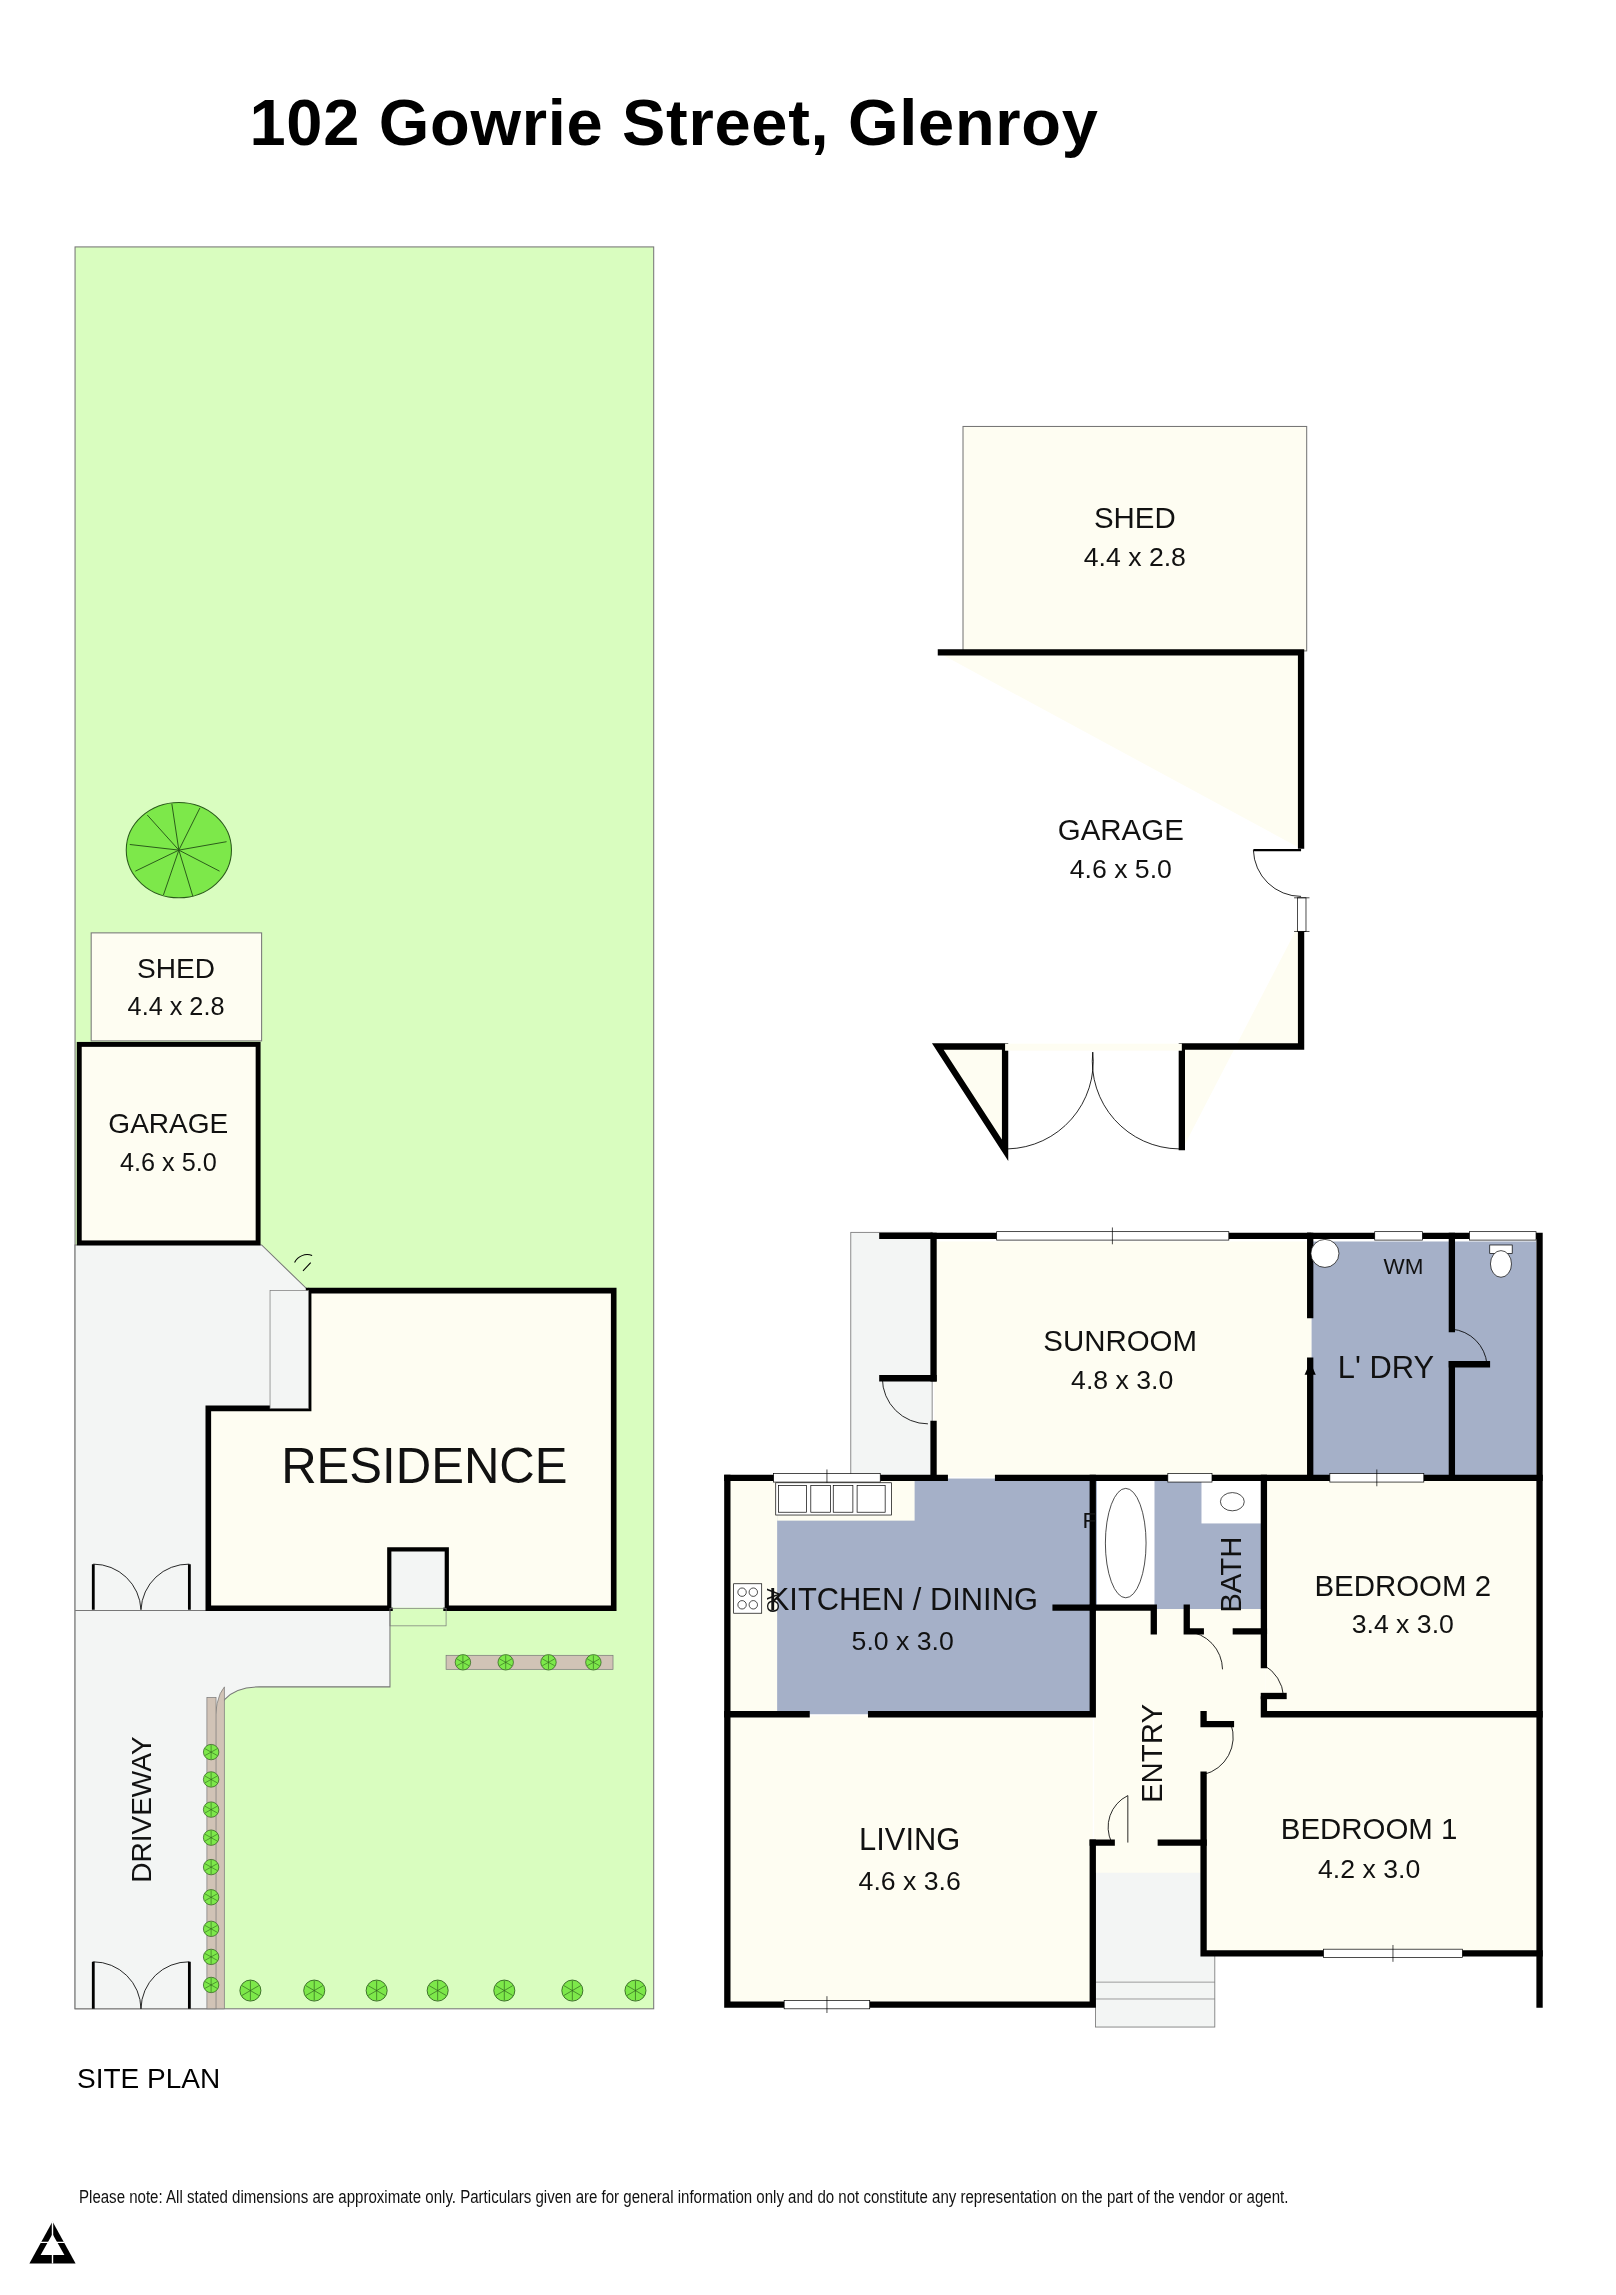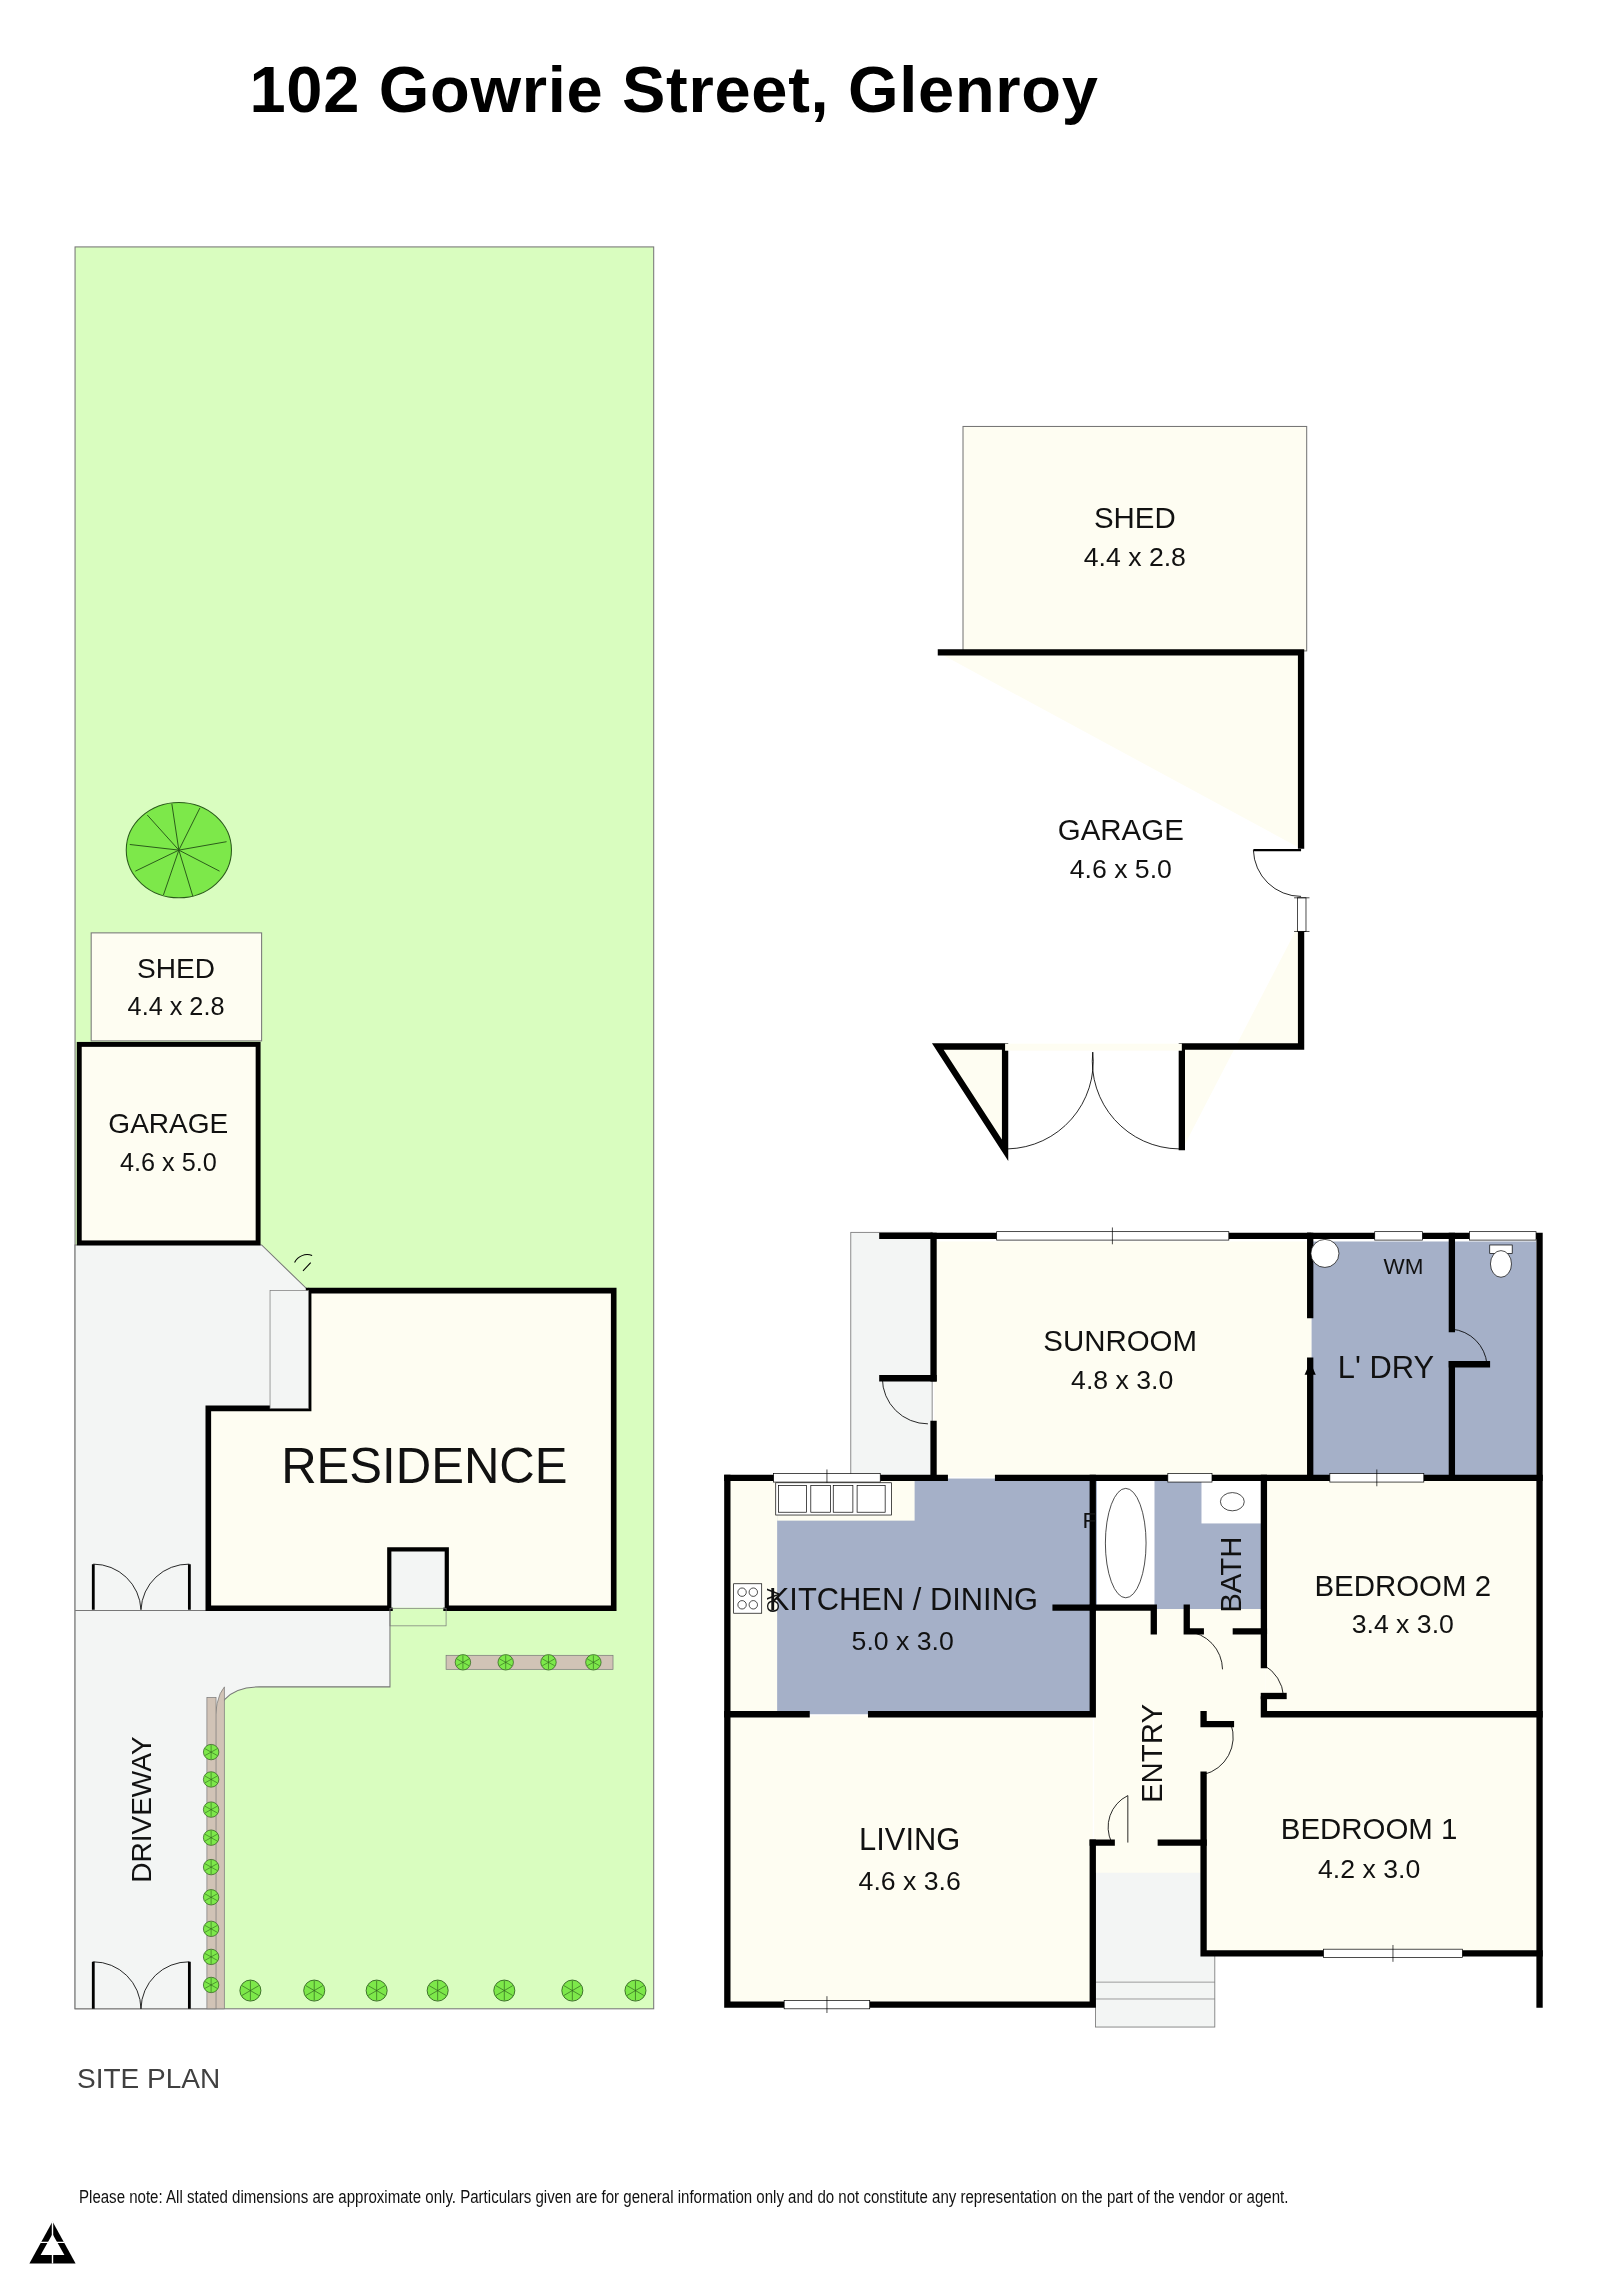--- a/index.html
+++ b/index.html
@@ -1,20 +1,20 @@
 <!DOCTYPE html>
 <html style="font-size:11.2px"><head>
 <meta charset="utf-8">
 <style>
   html, body { margin:0; padding:0; background:#ffffff; }
   body { width:1616px; height:2295px; position:relative; overflow:hidden; font-family:"Liberation Sans", sans-serif; }
-  #title { position:absolute; left:0; top:52px; width:1348px; text-align:center; font-weight:bold; font-size:65px; color:#000; letter-spacing:0.7px; }
+  #title { position:absolute; left:0; top:85px; width:1348px; text-align:center; font-weight:bold; font-size:65px; color:#000; letter-spacing:0.7px; }
   svg#plan { position:absolute; left:0; top:0; }
   .lbl { font-family:"Liberation Sans", sans-serif; fill:#111; text-anchor:middle; }
-  #site-caption { position:absolute; left:77px; top:2063px; font-size:28px; color:#404040; }
+  #site-caption { position:absolute; left:77px; top:2063px; font-size:28px; color:#000000; }
   #disclaimer { position:absolute; left:79px; top:2187px; font-size:17.5px; color:#111; transform:scaleX(0.86); transform-origin:left top; white-space:nowrap; }
   #logo { position:absolute; left:28px; top:2220px; }
 </style>
 </head>
 <body>
 
 <div id="title">102 Gowrie Street, Glenroy</div>
 
 <svg id="plan" width="1616" height="2295" viewBox="0 0 2304 3272" xmlns="http://www.w3.org/2000/svg">
   <defs>

